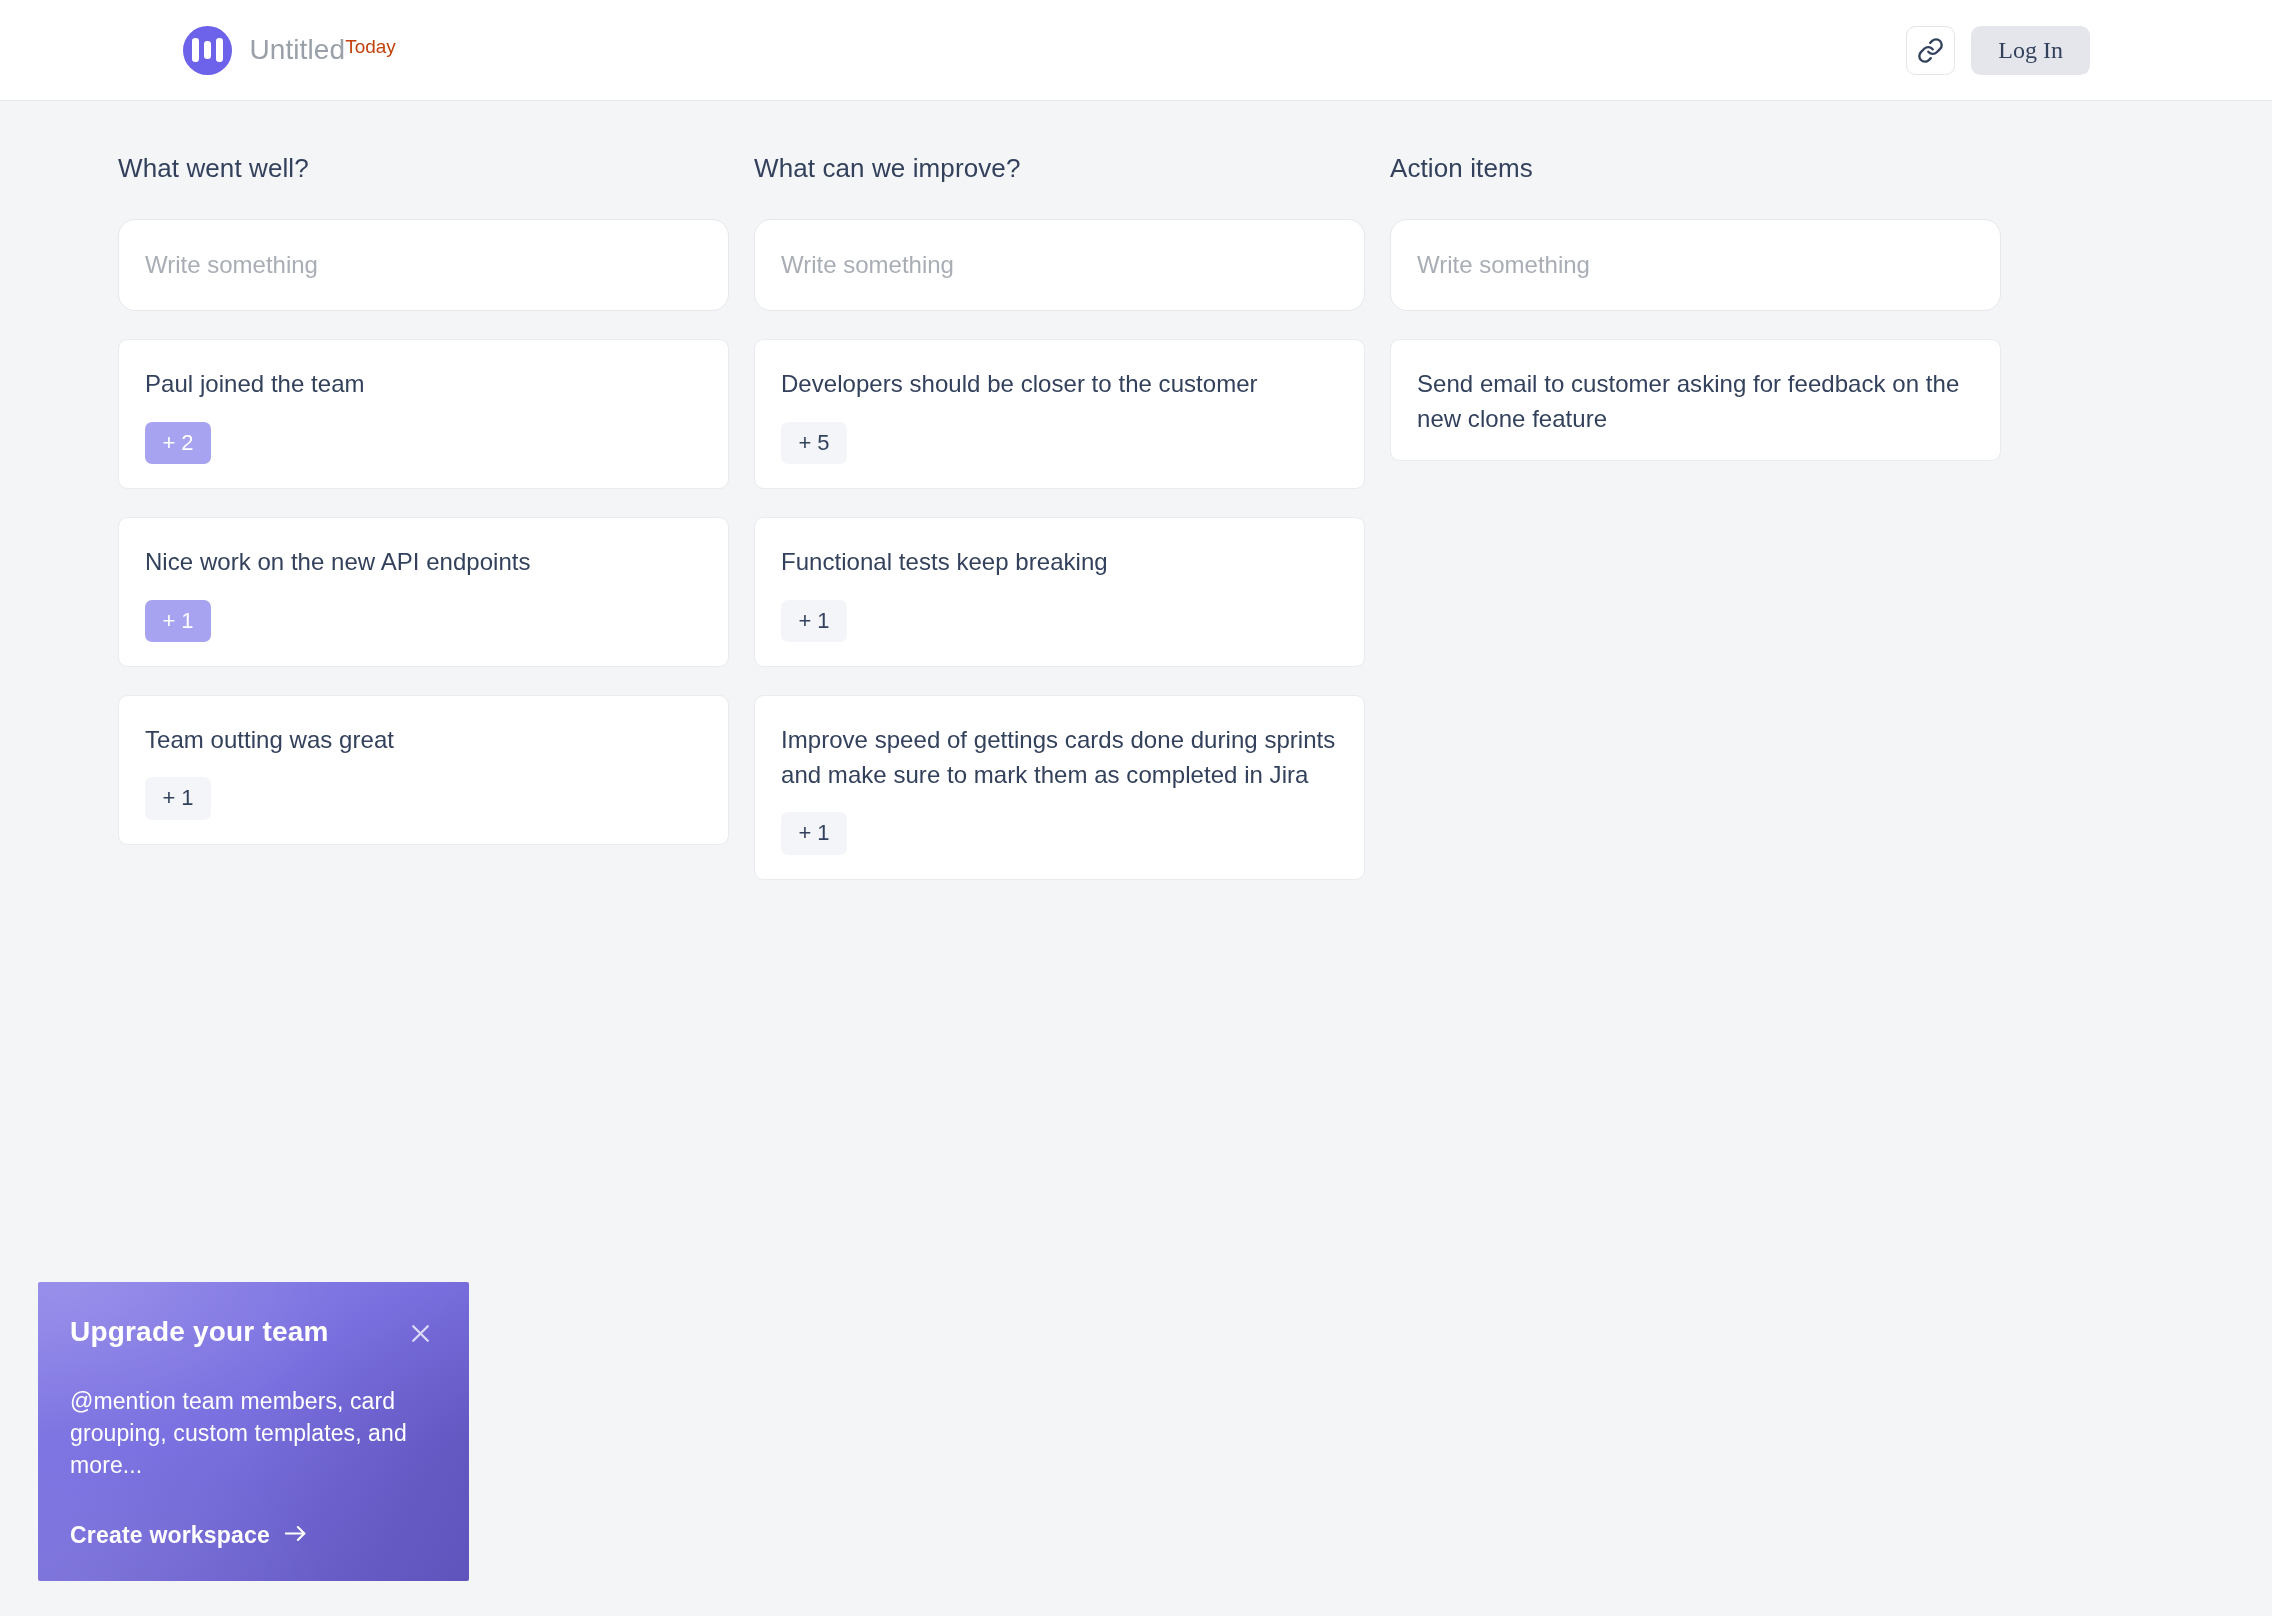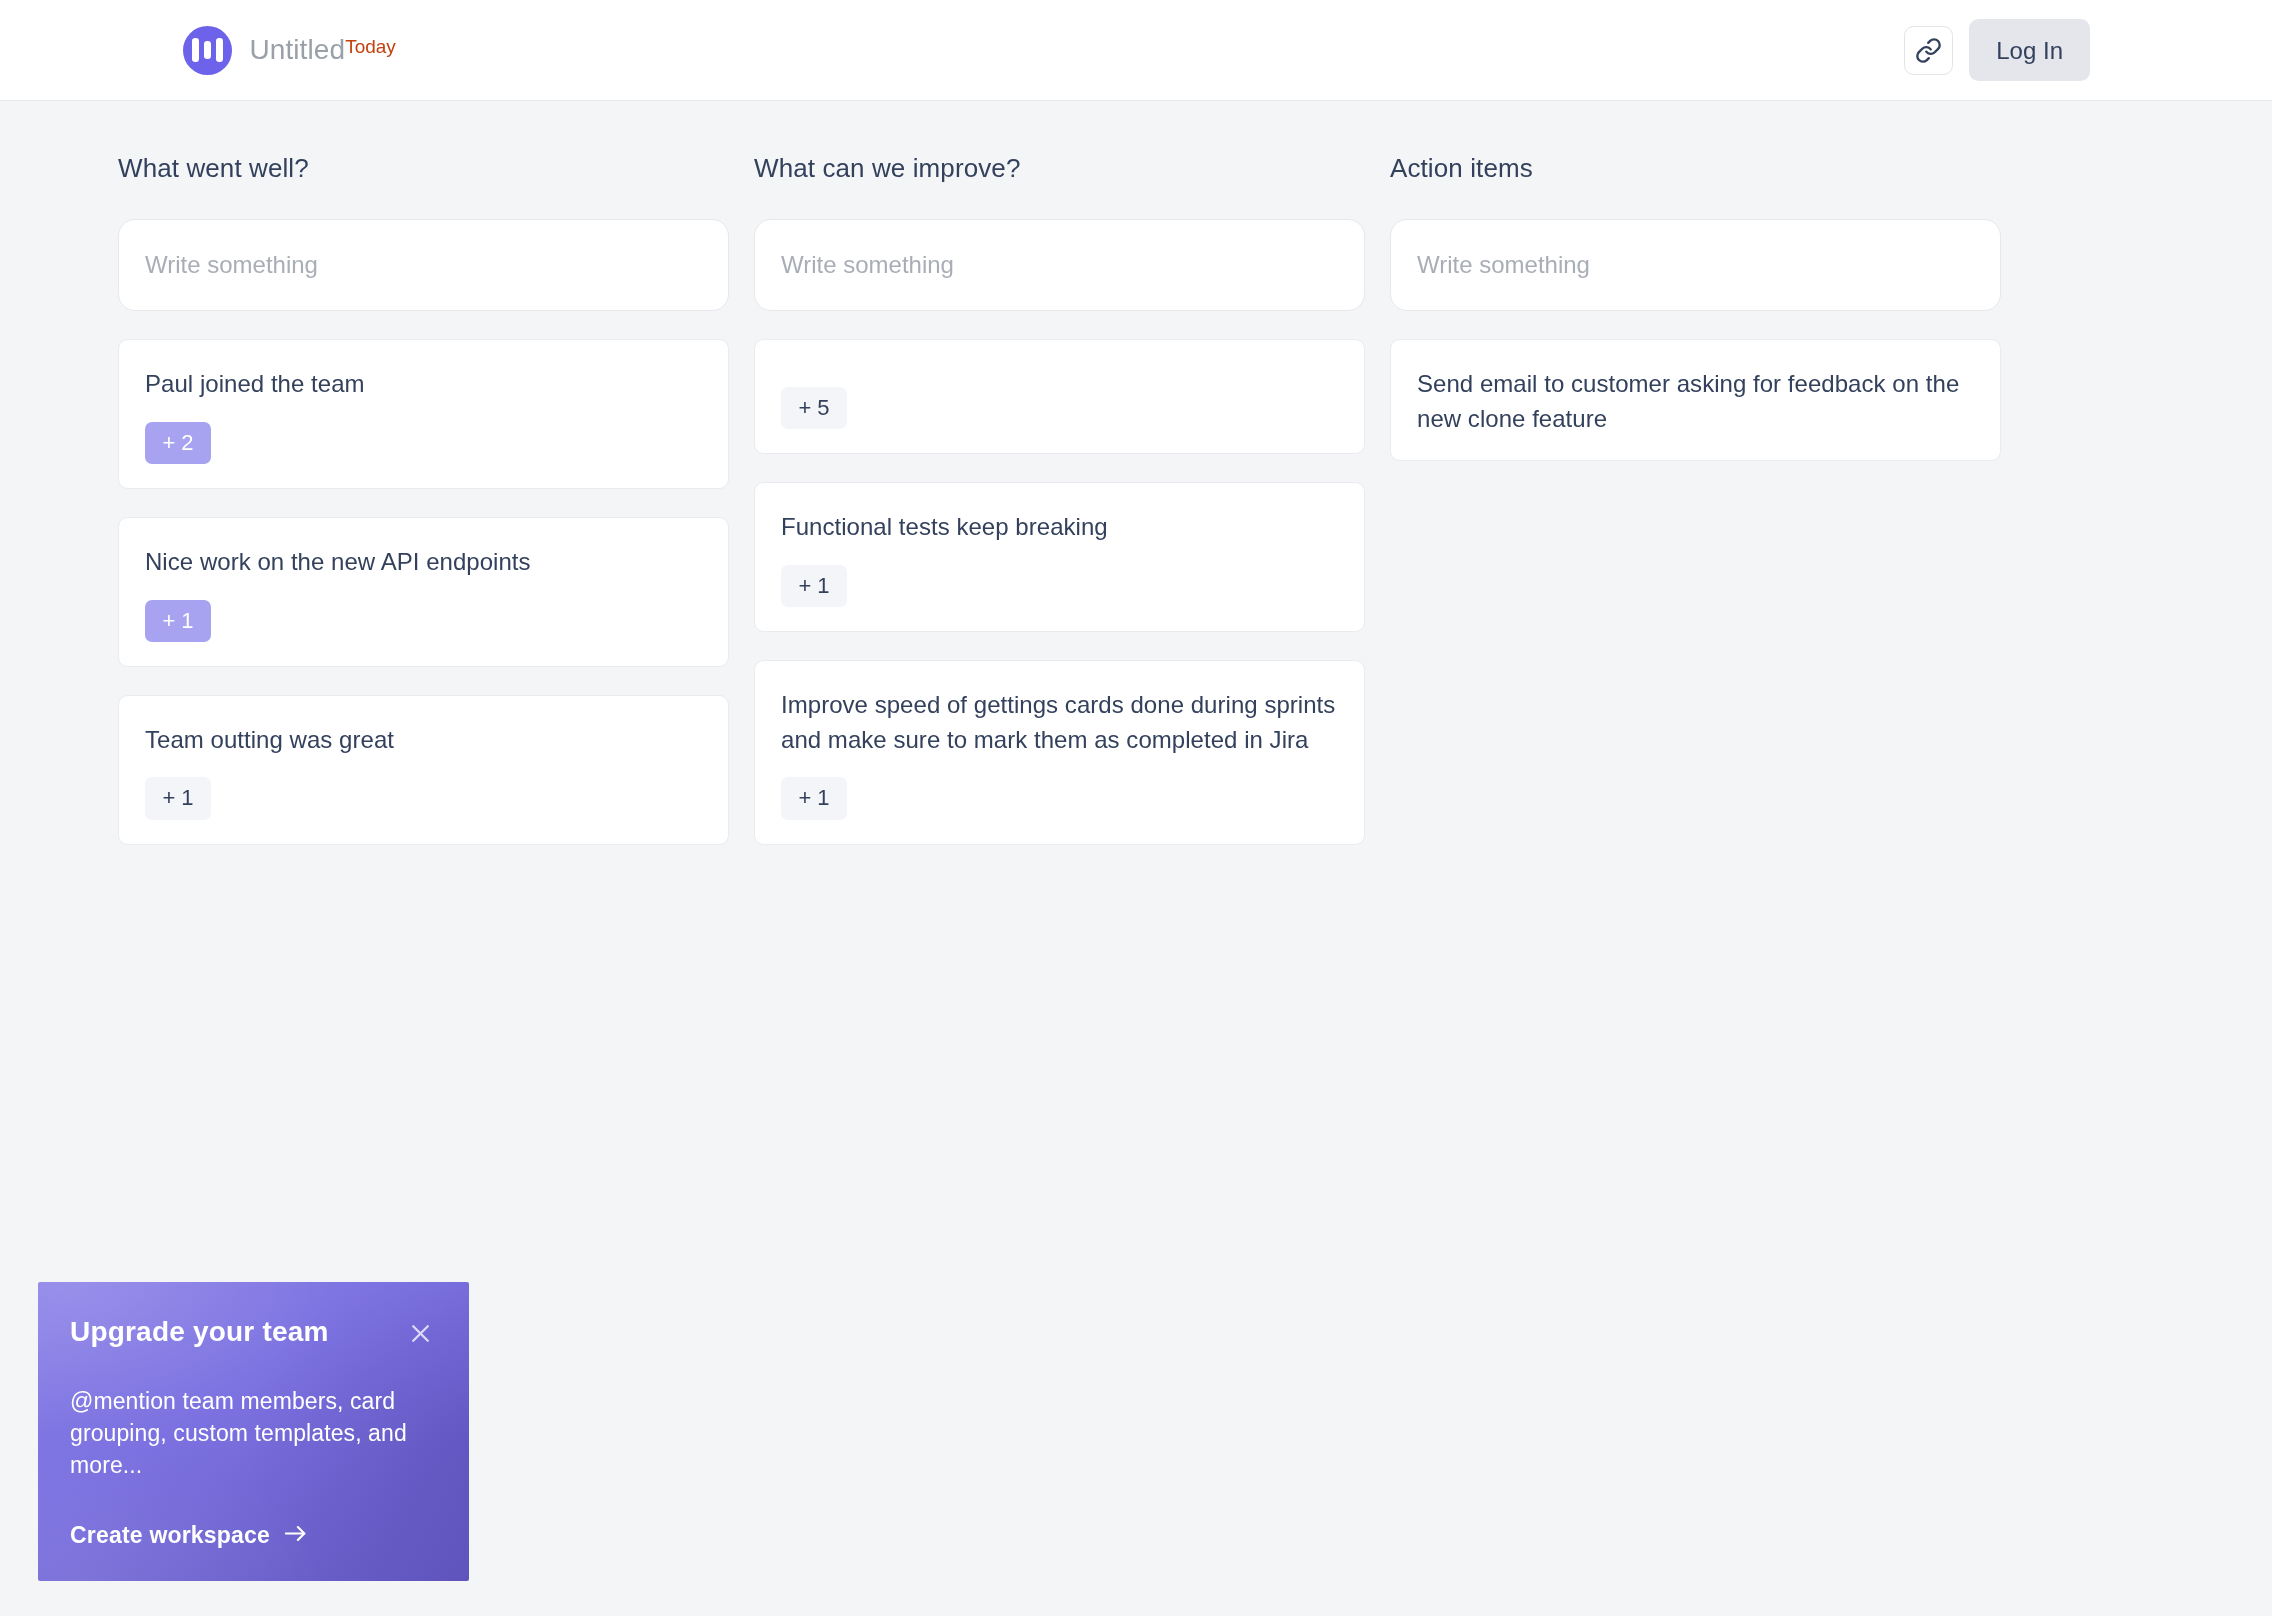--- a/index.html
+++ b/index.html
@@ -82,27 +82,27 @@
     background: #ffffff;
     border: 1.6px solid #e2e4e9;
     display: flex;
     align-items: center;
     justify-content: center;
     cursor: pointer;
   }
   .icon-btn svg { display: block; }
 
   .login-btn {
-    height: 62px;
+    height: 49px;
     padding: 0 27px;
     border-radius: 9.5px;
     border: none;
     background: #e4e6eb;
     color: #33415c;
-    font-family: Liberation Sans, sans-serif;
+    font-family: Liberation Serif, serif;
     font-size: 24px;
     line-height: 49px;
     cursor: pointer;
     white-space: nowrap;
   }
 
   
   .board {
     display: flex;
     gap: 25px;
@@ -286,20 +286,21 @@
     </div>
   </div>
 
   <div class="column">
     <div class="column-title">What can we improve?</div>
     <div class="compose">
       <span class="compose-placeholder">Write something</span>
     </div>
 
     <div class="card">
+      <div class="card-text">Developers should be closer to the customer</div>
       <div class="vote">+ 5</div>
     </div>
 
     <div class="card">
       <div class="card-text">Functional tests keep breaking</div>
       <div class="vote">+ 1</div>
     </div>
 
     <div class="card">
       <div class="card-text">Improve speed of gettings cards done during sprints and make sure to mark them as completed in Jira</div>

